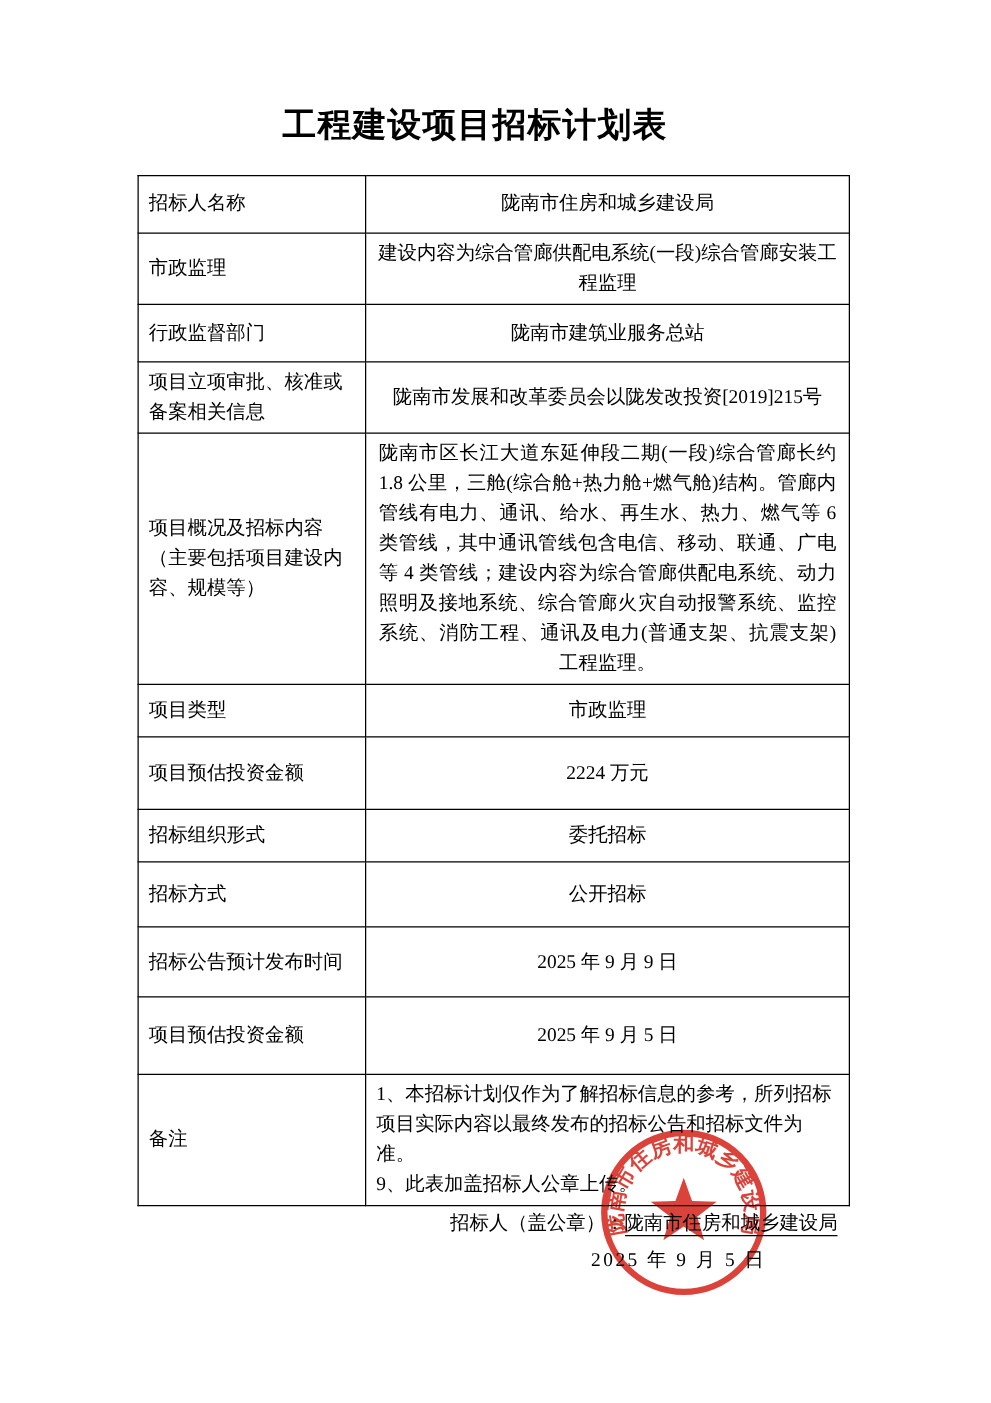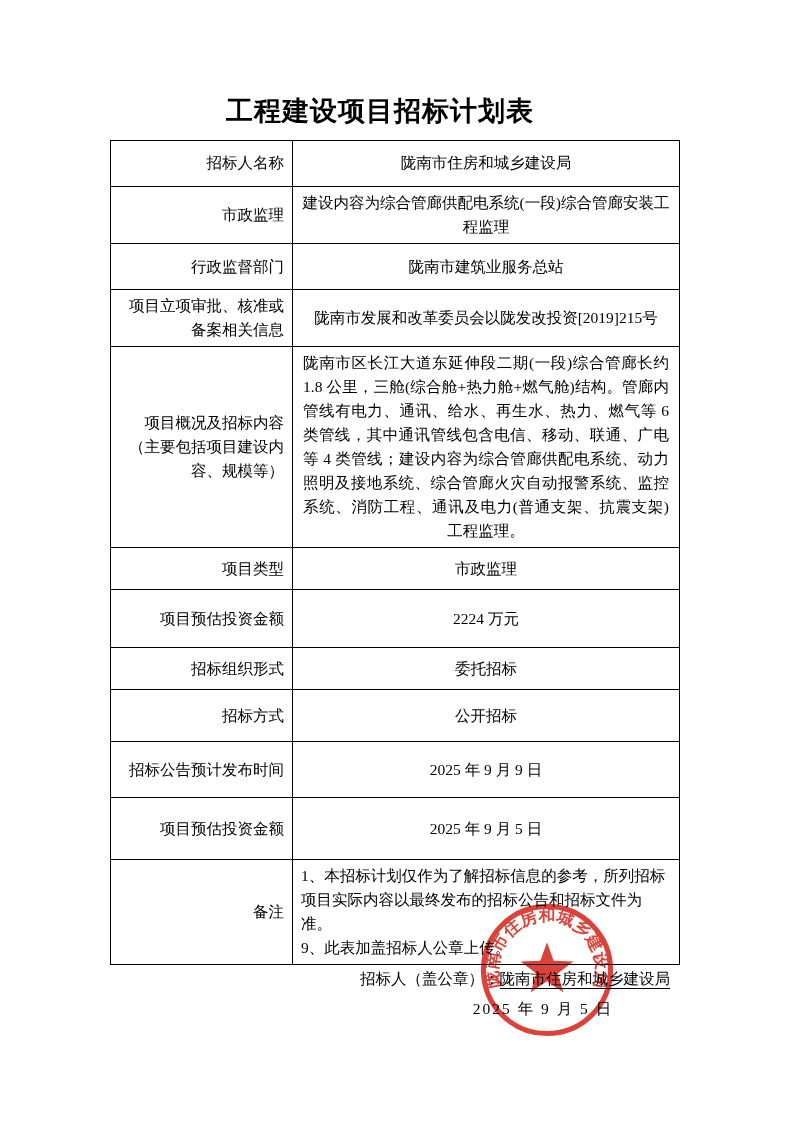--- a/index.html
+++ b/index.html
@@ -2,32 +2,32 @@
 <html><head>
 <meta charset="utf-8">
 <style>
   html,body { margin:0; padding:0; background:#ffffff; }
   .page {
     position:relative; width:793px; height:1122px; background:#ffffff;
     font-family:"Liberation Serif","DejaVu Serif",serif; color:#000;
     overflow:hidden;
   }
   .doc-title {
-    position:absolute; top:93px; left:95px; width:570px; margin:0;
+    position:absolute; top:82px; left:95px; width:570px; margin:0;
     text-align:center; font-size:27px; font-weight:bold; letter-spacing:1px;
   }
   table.plan {
     position:absolute; top:140px; left:110px; width:570px;
     border-collapse:collapse; table-layout:fixed;
   }
   table.plan td {
     border:1.5px solid #000; font-size:15.5px; line-height:1.55;
     vertical-align:middle; padding:4px 8px; word-break:break-all;
   }
-  td.label { width:165px; text-align:right; }
+  td.label { width:165px; text-align:left; }
   td.value { text-align:center; }
   tr.justify td.value { text-align:justify; text-align-last:center; padding:4px 10px; }
   tr.leftalign td.value { text-align:left; text-align-last:left; white-space:pre-line; }
   .footer {
     position:absolute; left:360px; top:964px; width:330px;
     font-size:15.5px; line-height:30px;
   }
   .sig-name { border-bottom:1.2px solid #000; padding-bottom:1px; }
   .sig-date { text-align:center; padding-left:36px; letter-spacing:2px; }
   .seal {

